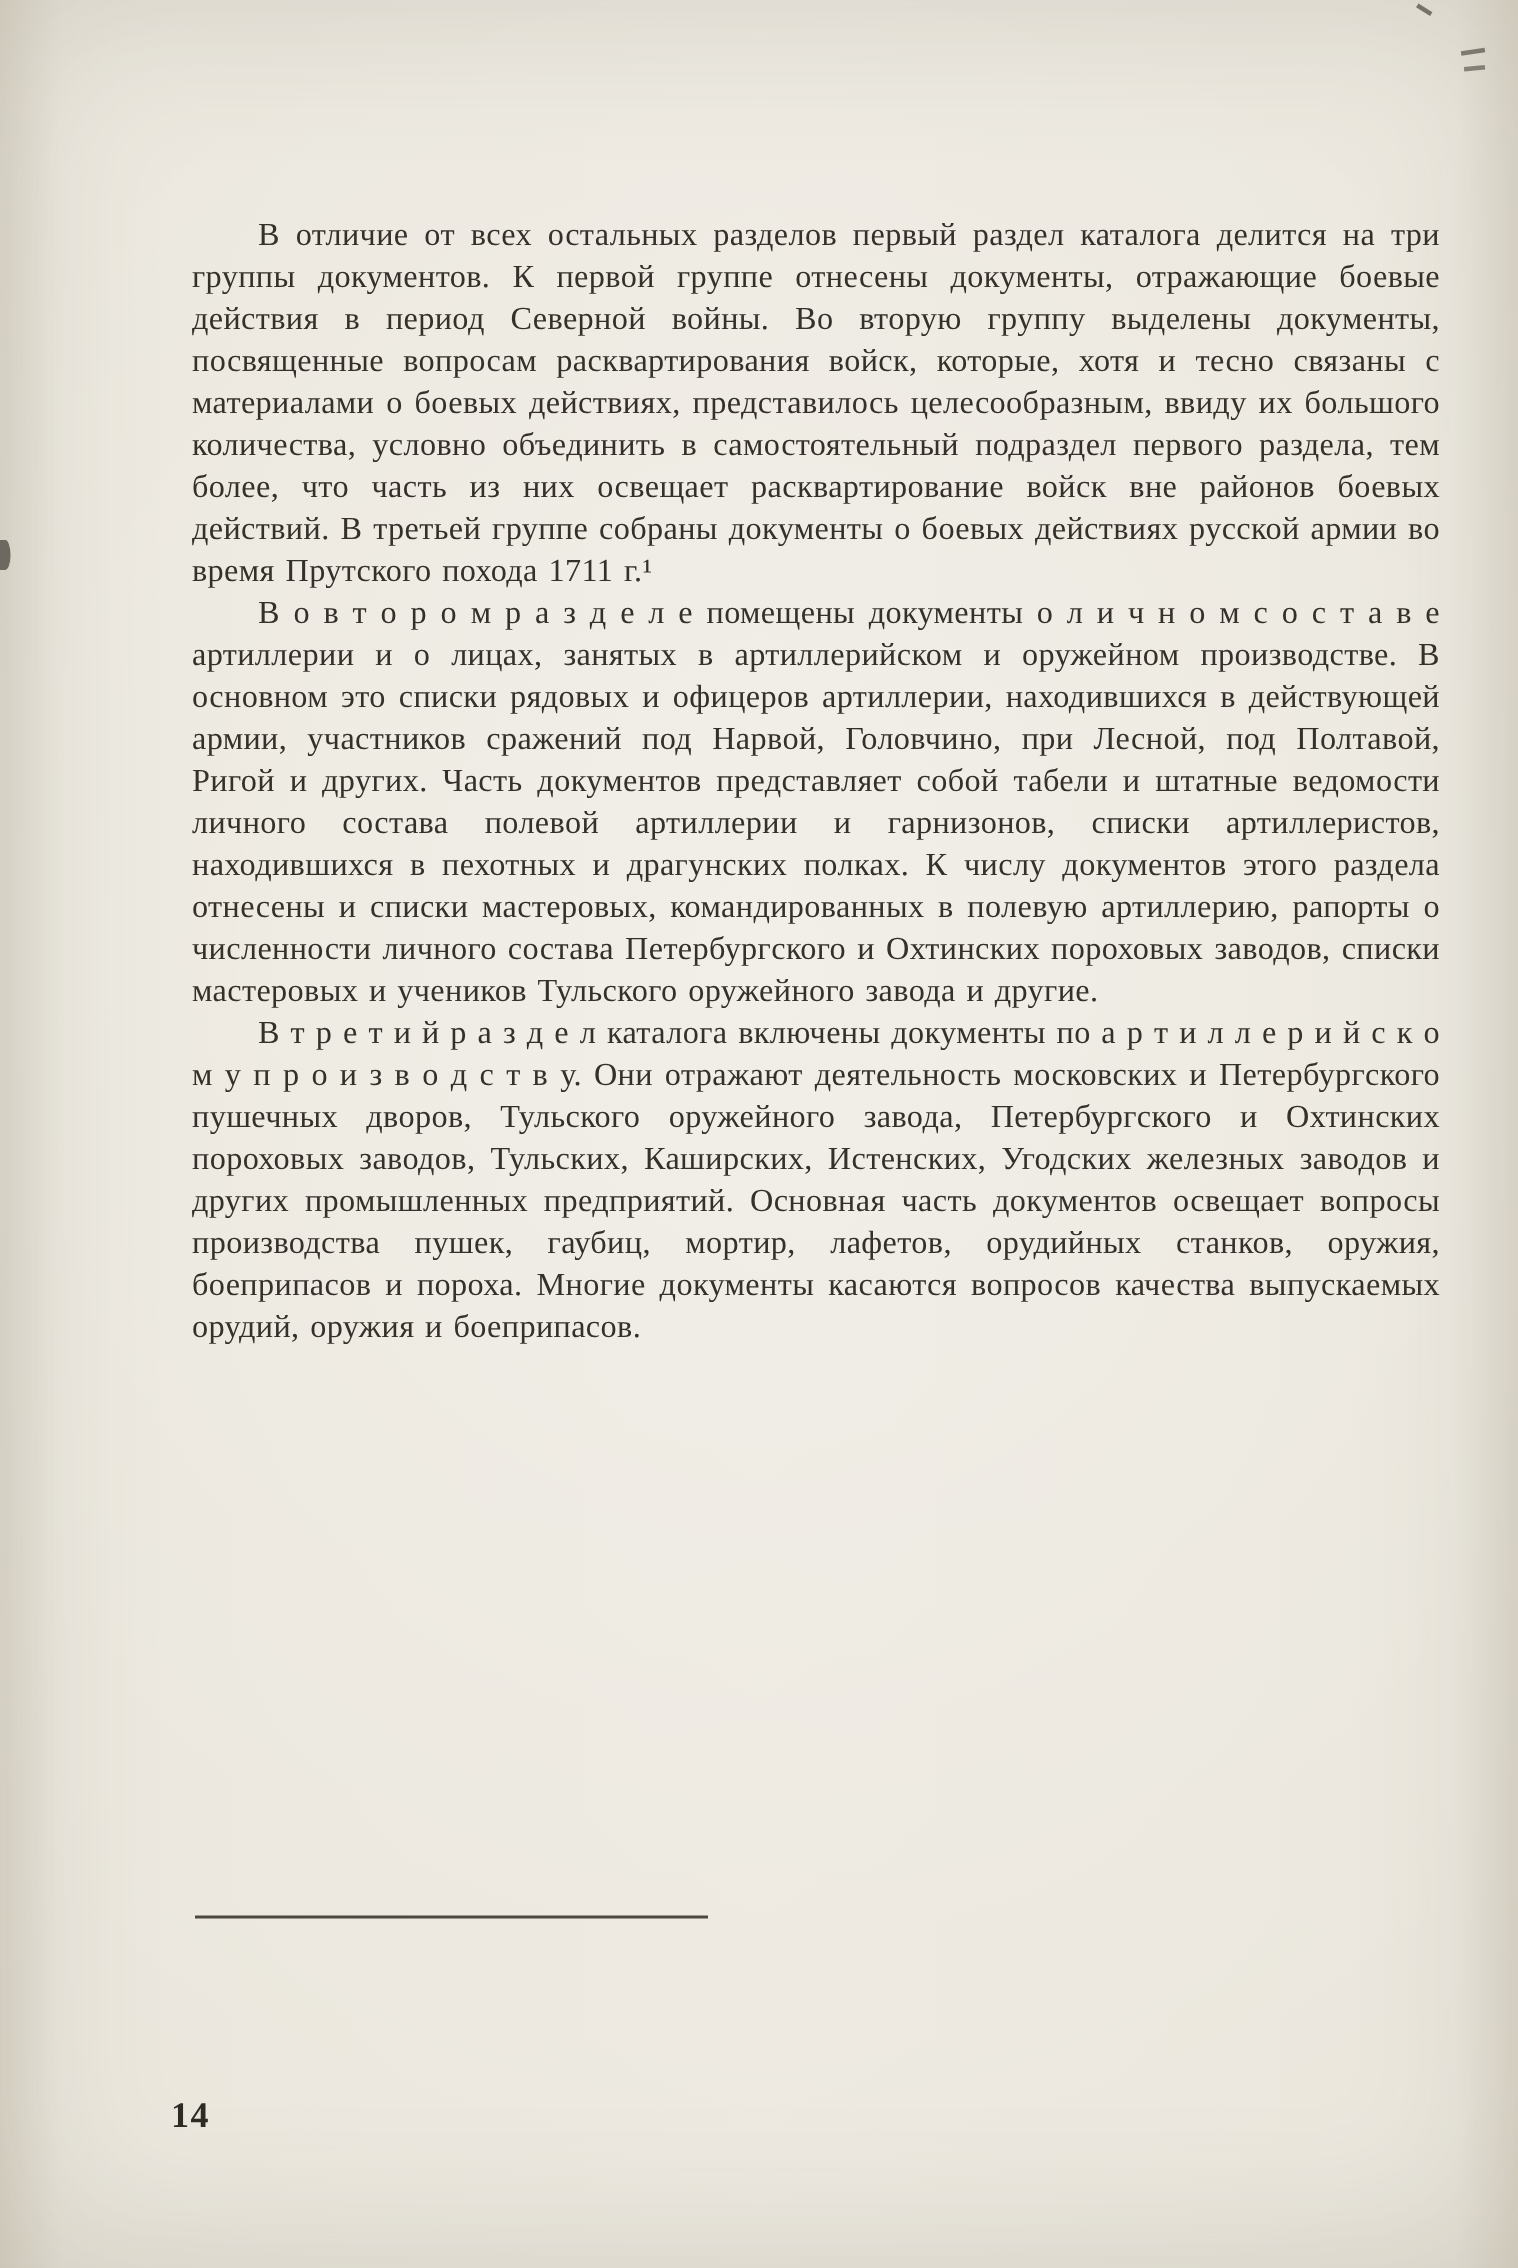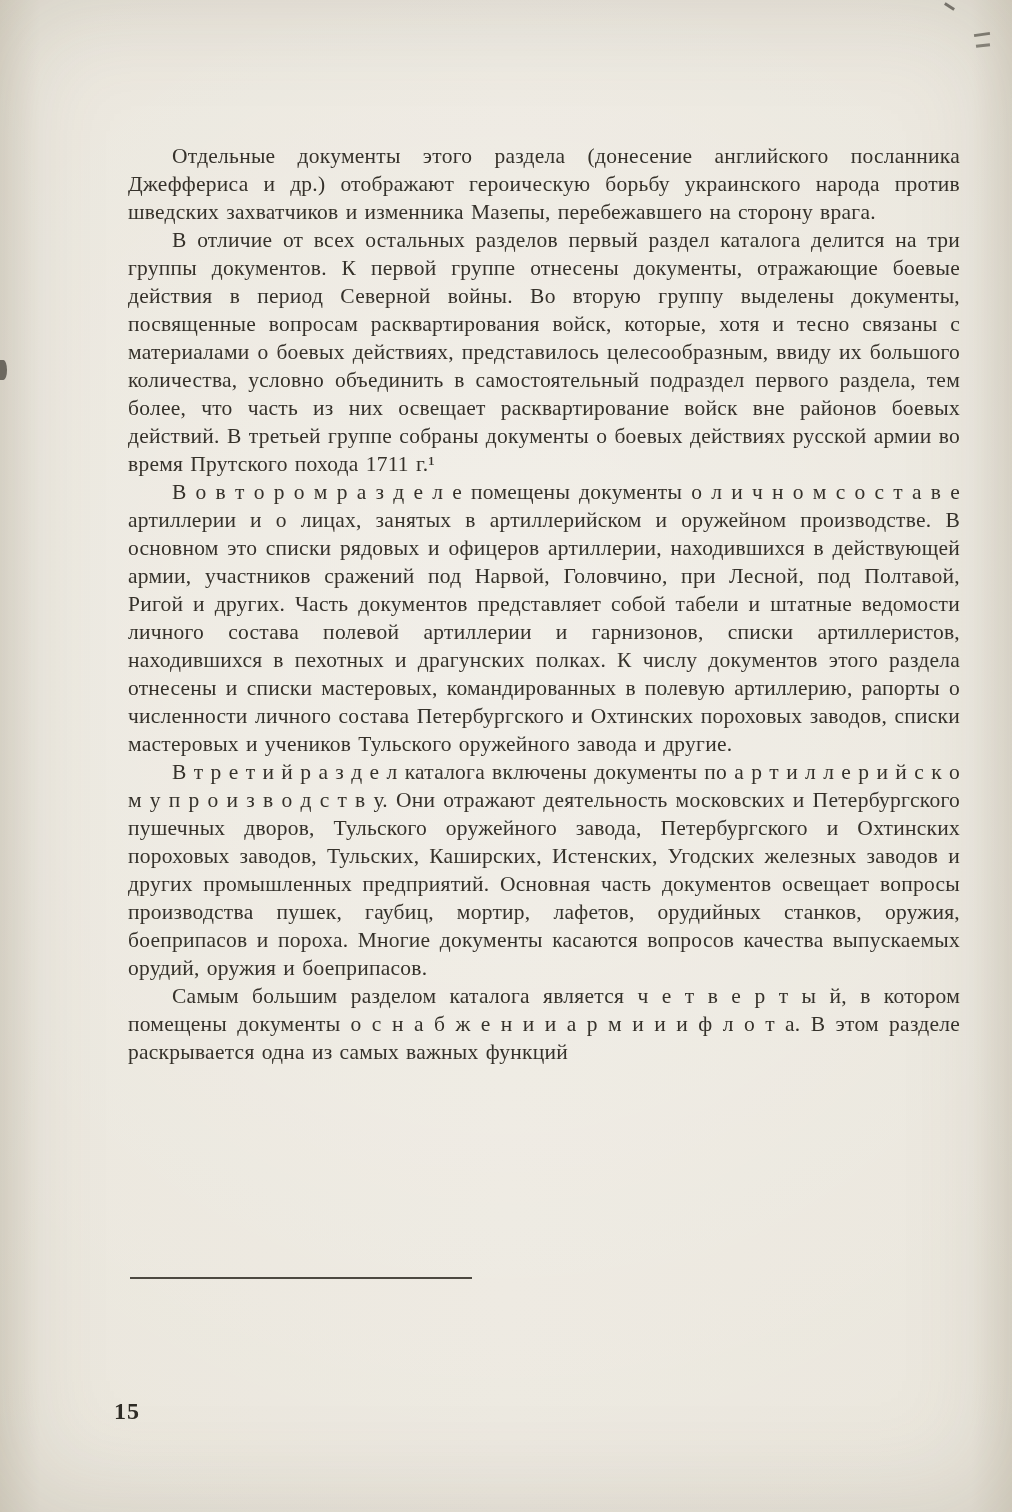--- a/index.html
+++ b/index.html
@@ -110,25 +110,23 @@
 <body>
 
 <div class="paper">
 
   <div class="speck left-edge"></div>
   <div class="speck corner-mark"></div>
   <div class="speck edge-mark-1"></div>
   <div class="speck edge-mark-2"></div>
 
   <div class="text-block">
-    <p class="para">Отдельные документы этого раздела (донесение английского посланника Джеффериса и др.) отображают героическую борьбу украинского народа против шведских захватчиков и изменника Мазепы, перебежавшего на сторону врага.</p>
     <p class="para">В отличие от всех остальных разделов первый раздел каталога делится на три группы документов. К первой группе отнесены документы, отражающие боевые действия в период Северной войны. Во вторую группу выделены документы, посвященные вопросам расквартирования войск, которые, хотя и тесно связаны с материалами о боевых действиях, представилось целесообразным, ввиду их большого количества, условно объединить в самостоятельный подраздел первого раздела, тем более, что часть из них освещает расквартирование войск вне районов боевых действий. В третьей группе собраны документы о боевых действиях русской армии во время Прутского похода 1711 г.¹</p>
     <p class="para">В о в т о р о м р а з д е л е помещены документы о л и ч н о м с о с т а в е артиллерии и о лицах, занятых в артиллерийском и оружейном производстве. В основном это списки рядовых и офицеров артиллерии, находившихся в действующей армии, участников сражений под Нарвой, Головчино, при Лесной, под Полтавой, Ригой и других. Часть документов представляет собой табели и штатные ведомости личного состава полевой артиллерии и гарнизонов, списки артиллеристов, находившихся в пехотных и драгунских полках. К числу документов этого раздела отнесены и списки мастеровых, командированных в полевую артиллерию, рапорты о численности личного состава Петербургского и Охтинских пороховых заводов, списки мастеровых и учеников Тульского оружейного завода и другие.</p>
     <p class="para">В т р е т и й р а з д е л каталога включены документы по а р т и л л е р и й с к о м у п р о и з в о д с т в у. Они отражают деятельность московских и Петербургского пушечных дворов, Тульского оружейного завода, Петербургского и Охтинских пороховых заводов, Тульских, Каширских, Истенских, Угодских железных заводов и других промышленных предприятий. Основная часть документов освещает вопросы производства пушек, гаубиц, мортир, лафетов, орудийных станков, оружия, боеприпасов и пороха. Многие документы касаются вопросов качества выпускаемых орудий, оружия и боеприпасов.</p>
-    <p class="para">Самым большим разделом каталога является ч е т в е р т ы й, в котором помещены документы о с н а б ж е н и и а р м и и и ф л о т а. В этом разделе раскрывается одна из самых важных функций</p>
   </div>
 
   <div class="footnote-sep"></div>
 
 
-  <div class="page-number">15</div>
+  <div class="page-number">14</div>
 
 </div>
 
 </body></html>

